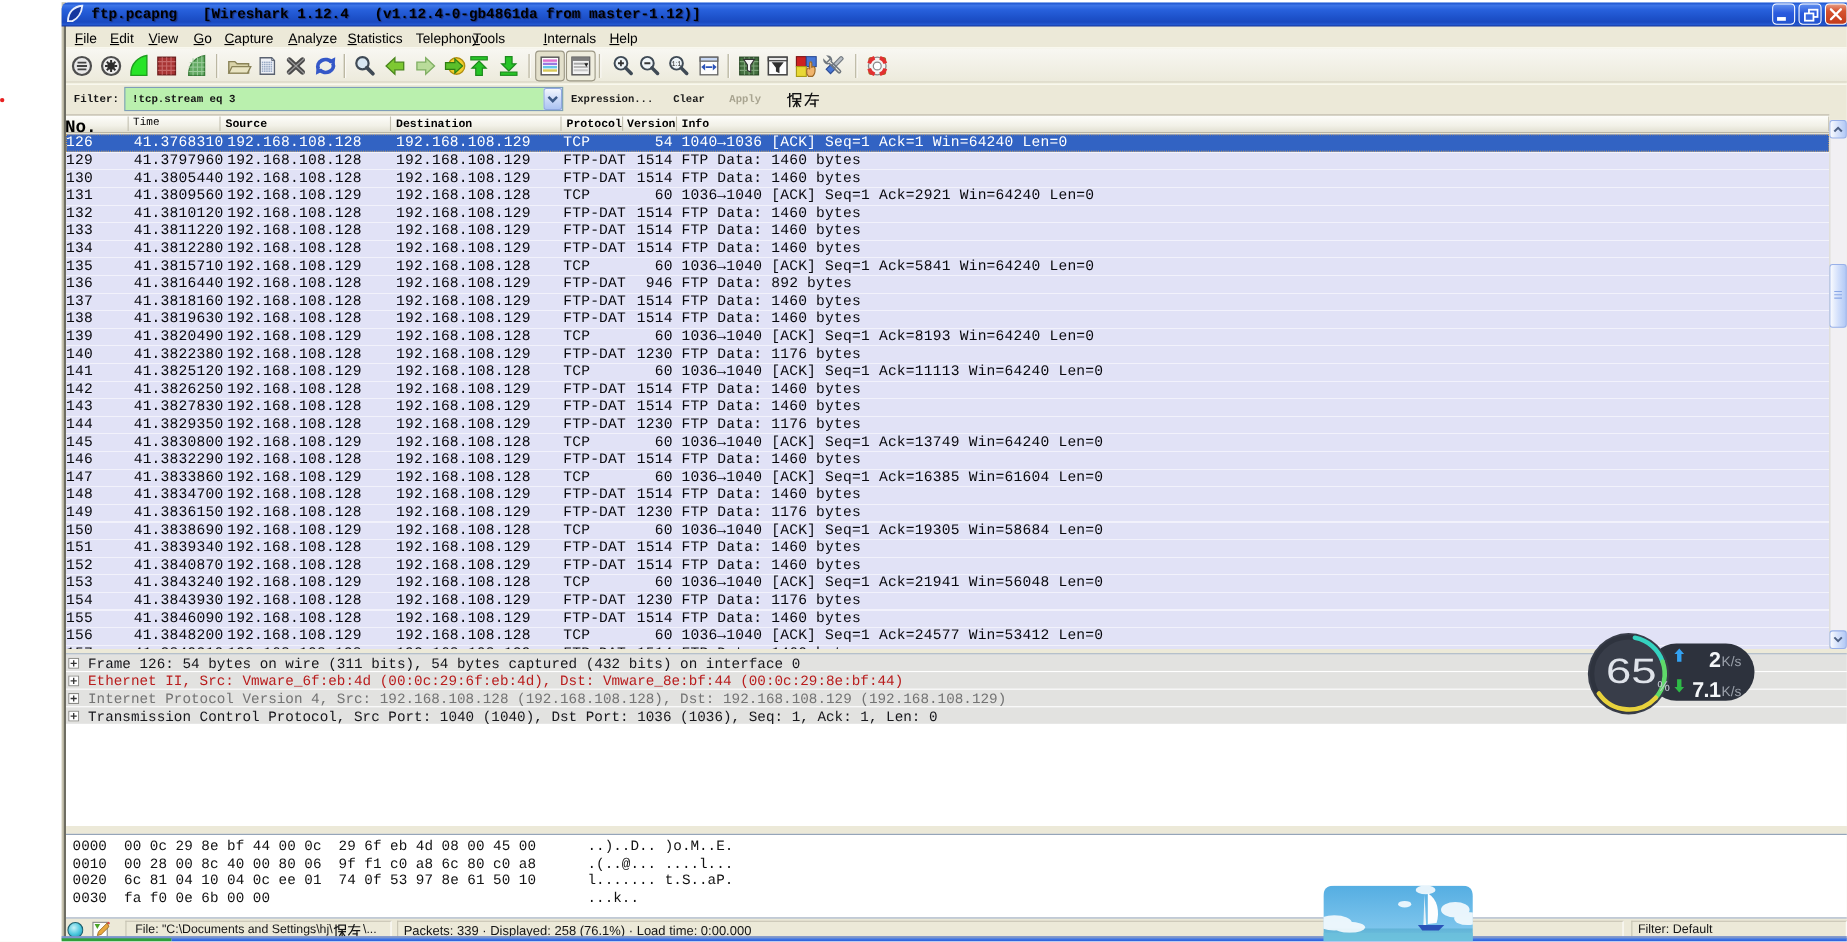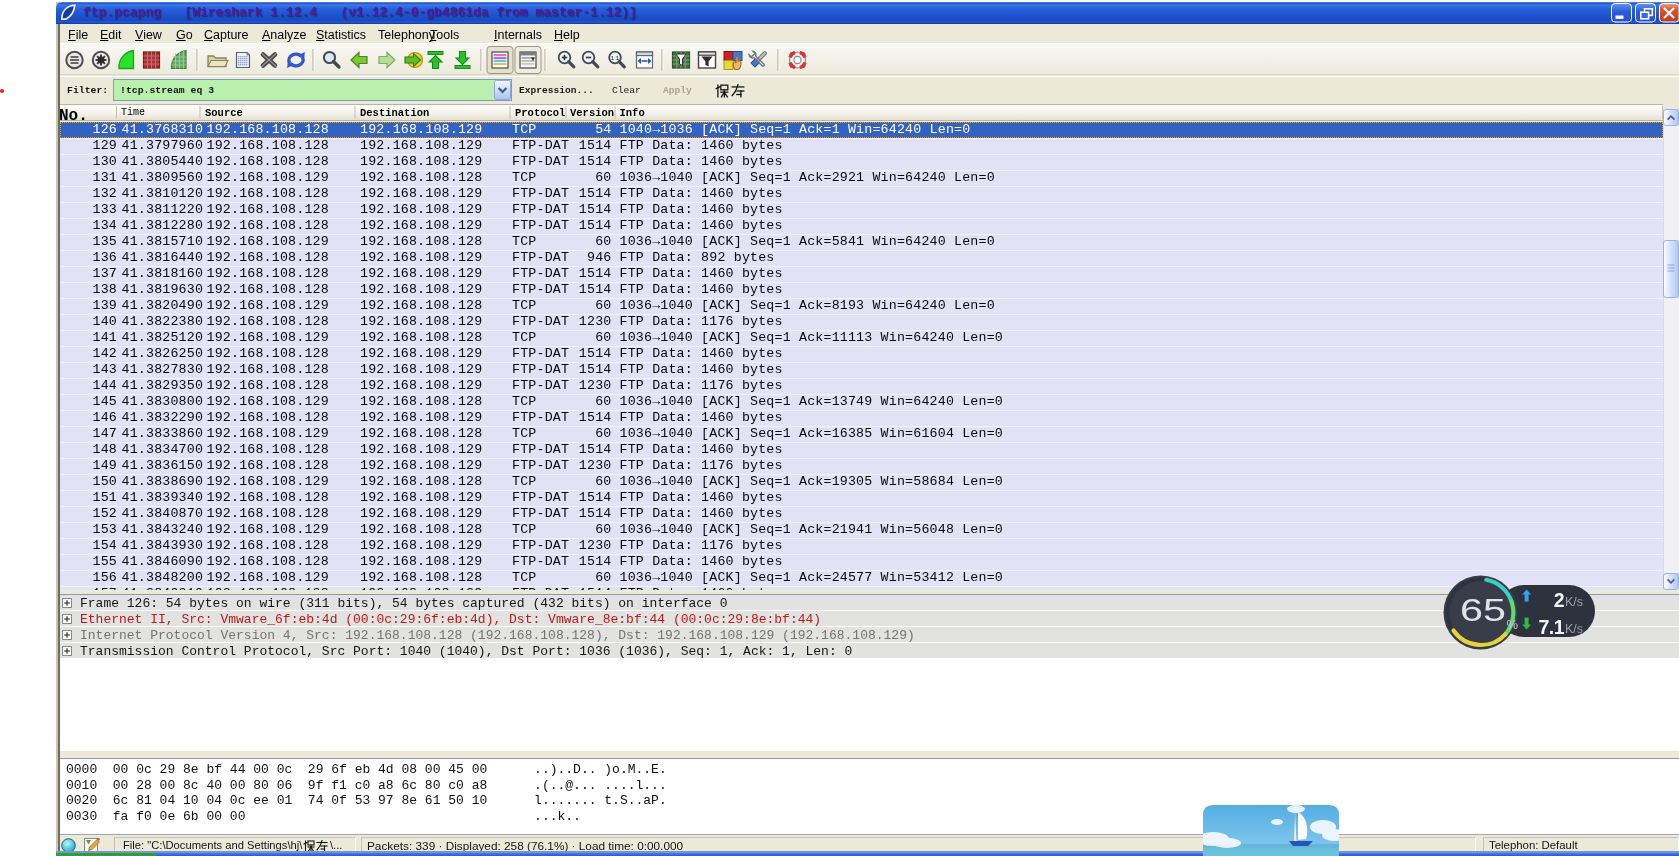--- a/index.html
+++ b/index.html
@@ -13,21 +13,21 @@
 
 <div class="abs" style="left:56px;top:2px;width:4px;height:851px;background:#c9c5b2"></div>
 <div class="abs" style="left:57.5px;top:22px;width:2px;height:831px;background:#6e6d62"></div>
 
 <div class="abs" style="left:60px;top:22px;width:1619px;height:831px;background:#ece9d8"></div>
 
 <div class="abs" style="left:56px;top:1.5px;width:1623px;height:22.5px;border-radius:6px 0 0 0;background:linear-gradient(180deg,#6a96e8 0%,#1e55d2 6%,#3e76e8 12%,#2861dd 30%,#1e53cc 60%,#1a49c0 82%,#2458d0 92%,#15359c 100%)"></div>
 <svg class="abs" style="left:60px;top:3px" width="19" height="18">
     <path d="M 1.8,16.2 C 1.8,8 7,3 14.8,2.2 C 14.2,8.5 11.5,13.3 5.8,16.2 Z" fill="#16379e" stroke="#e8eefc" stroke-width="1.7"></path>
   </svg>
-<pre class="abs" style="left:83px;top:5px;font-size:13px;font-weight:bold;color:#4c1d95;text-shadow:1px 1px 1px #1a2f77">ftp.pcapng   [Wireshark 1.12.4   (v1.12.4-0-gb4861da from master-1.12)]</pre>
+<pre class="abs" style="left:83px;top:5px;font-size:13px;font-weight:bold;color:#000000;text-shadow:1px 1px 1px #1a2f77">ftp.pcapng   [Wireshark 1.12.4   (v1.12.4-0-gb4861da from master-1.12)]</pre>
 <svg class="abs" style="left:1611px;top:3px" width="68" height="20">
  <defs>
   <linearGradient id="bb" x1="0" y1="0" x2="0" y2="1">
         <stop offset="0" stop-color="#6392ef"></stop>
         <stop offset="0.45" stop-color="#2a5ade"></stop>
         <stop offset="1" stop-color="#2152ce"></stop>
       </linearGradient>
   <linearGradient id="rb" x1="0" y1="0" x2="0" y2="1">
         <stop offset="0" stop-color="#e8a28a"></stop>
         <stop offset="0.35" stop-color="#d6532f"></stop>
@@ -296,21 +296,21 @@
  <defs>
       <linearGradient id="cbtn" x1="0" y1="0" x2="0" y2="1">
         <stop offset="0" stop-color="#f4f8fe"></stop>
         <stop offset="0.5" stop-color="#ccdbf8"></stop>
         <stop offset="1" stop-color="#aac2f2"></stop>
       </linearGradient>
     </defs>
  <path d="M 4.6,8 L 8.5,12 L 12.4,8" fill="none" stroke="#3c5a86" stroke-width="2.2"></path>
 </svg>
 <pre class="abs ftxt" style="left:519px;top:85px;font-size:9.6px;font-weight:bold;color:#1a1a1a">Expression...</pre>
-<pre class="abs ftxt" style="left:612px;top:85px;font-size:9.6px;font-weight:normal;color:#1a1a1a">Clear</pre>
+<pre class="abs ftxt" style="left:612px;top:85px;font-size:9.6px;font-weight:bold;color:#1a1a1a">Clear</pre>
 <pre class="abs ftxt" style="left:663px;top:85px;font-size:9.6px;font-weight:bold;color:#a8a490">Apply</pre>
 <svg class="abs" style="left:715px;top:84px" width="14" height="14" viewBox="0 0 12 12">
     <g stroke="#141414" stroke-width="1.1" fill="none" stroke-linecap="square">
       <line x1="2.5" y1="1" x2="2.5" y2="11"></line>
       <line x1="1" y1="4" x2="4" y2="2.5"></line>
       <rect x="5" y="1" width="6" height="4"></rect>
       <line x1="5" y1="7" x2="11" y2="7"></line>
       <line x1="8" y1="5" x2="8" y2="11"></line>
       <line x1="8" y1="7" x2="5.5" y2="11"></line>
       <line x1="8" y1="7" x2="10.5" y2="11"></line>
@@ -340,21 +340,21 @@
 <pre class="abs" style="left:59px;top:106.5px;font-size:16px;font-weight:bold;color:#000;font-family:'Liberation Mono',monospace">No.</pre>
 <pre class="abs" style="left:121px;top:106.5px;font-size:10px;font-weight:normal;color:#000;font-family:'Liberation Mono',monospace">Time</pre>
 <pre class="abs" style="left:205px;top:106.5px;font-size:10.5px;font-weight:bold;color:#000;font-family:'Liberation Mono',monospace">Source</pre>
 <pre class="abs" style="left:360px;top:106.5px;font-size:10.5px;font-weight:bold;color:#000;font-family:'Liberation Mono',monospace">Destination</pre>
 <pre class="abs" style="left:515px;top:106.5px;font-size:10.5px;font-weight:bold;color:#000;font-family:'Liberation Mono',monospace">Protocol</pre>
 <pre class="abs" style="left:570px;top:106.5px;font-size:10.5px;font-weight:bold;color:#000;font-family:'Liberation Mono',monospace">Version</pre>
 <pre class="abs" style="left:619.5px;top:106.5px;font-size:10.5px;font-weight:bold;color:#000;font-family:'Liberation Mono',monospace">Info</pre>
 
 <div class="abs" style="left:60px;top:122px;width:1603px;height:468px;overflow:hidden;background:repeating-linear-gradient(180deg,#f2f2fb 0px,#f2f2fb 1px,#e1e2f6 1px,#e1e2f6 16px)">
  <div class="abs" style="left:0;top:0;width:1603px;height:16px;background:#3263c3;outline:1px dotted #caa05a;outline-offset:-1px"></div>
- <pre class="abs plc" style="left:17px;width:55.5px;text-align:center"><span style="color:#fff">126</span>
+ <pre class="abs plc" style="left:0px;width:55.5px;text-align:left"><span style="color:#fff">126</span>
 129
 130
 131
 132
 133
 134
 135
 136
 137
 138
@@ -660,21 +660,21 @@
       <line x1="4" y1="6" x2="1" y2="10"></line>
       <line x1="5.5" y1="6" x2="11" y2="6"></line>
       <line x1="8.5" y1="6" x2="8.5" y2="11"></line>
       <line x1="5" y1="9" x2="8.5" y2="9"></line>
     </g>
   </svg>
 <span class="abs" style="left:330px;top:839px;font-size:11.2px;color:#141414">\...</span>
 <div class="abs" style="left:361px;top:836.5px;width:1115px;height:16px;border:1px solid #c6c3b2;border-right-color:#fff;border-bottom-color:#fff"></div>
 <span class="abs" style="left:367px;top:839px;font-size:11.8px;color:#141414">Packets: 339 · Displayed: 258 (76.1%) · Load time: 0:00.000</span>
 <div class="abs" style="left:1483px;top:836.5px;width:196px;height:16px;border:1px solid #c6c3b2;border-right-color:#fff;border-bottom-color:#fff"></div>
-<span class="abs" style="left:1489px;top:839px;font-size:11.4px;color:#141414">Telephon: Default</span>
+<span class="abs" style="left:1489px;top:839px;font-size:11.4px;color:#141414">Filter: Default</span>
 
 <div class="abs" style="left:56px;top:851px;width:1623px;height:2.5px;background:#7b94cc"></div>
 <div class="abs" style="left:56px;top:853px;width:100px;height:3px;background:#2f9e3a"></div>
 <div class="abs" style="left:156px;top:853px;width:1523px;height:3px;background:linear-gradient(180deg,#4a80e8,#2458d8)"></div>
 
 <svg class="abs" style="left:1440px;top:568px" width="210" height="95">
  <rect x="58" y="17" width="97" height="52" rx="26" fill="#2d323d"></rect>
  <circle cx="40.5" cy="44.5" r="37" fill="#383d49"></circle>
  <circle cx="40.5" cy="44.5" r="33.2" fill="none" stroke="#2e333e" stroke-width="4"></circle>
  <g fill="none" stroke-width="4.2" stroke-linecap="round">

